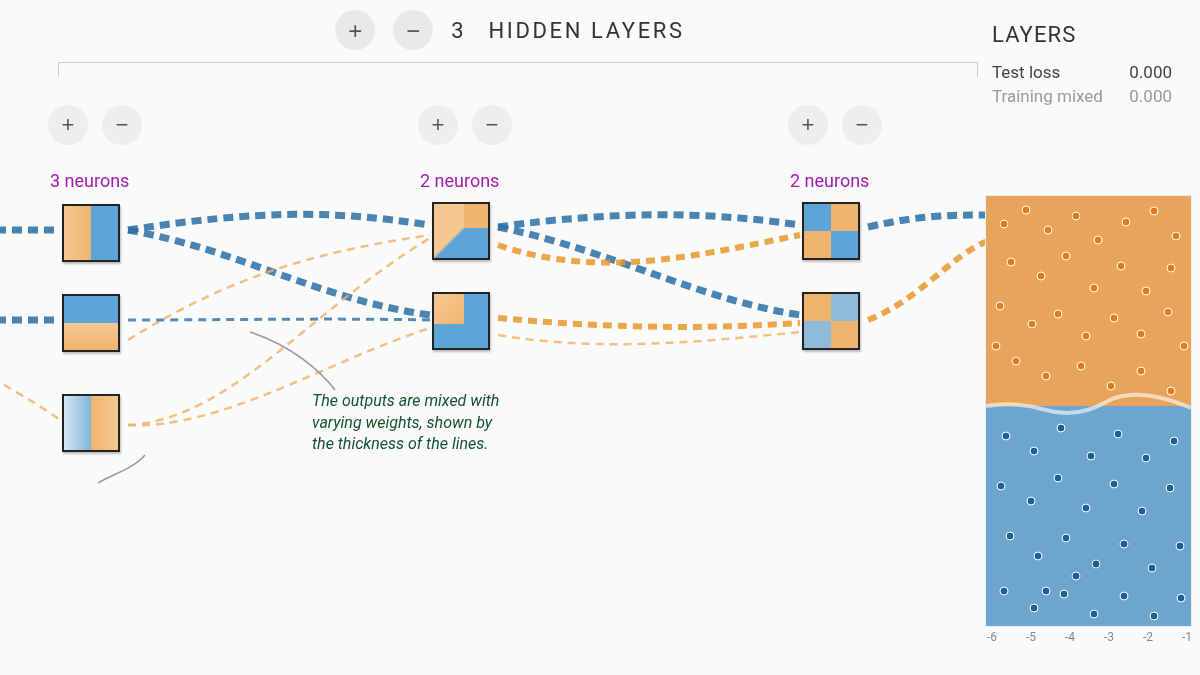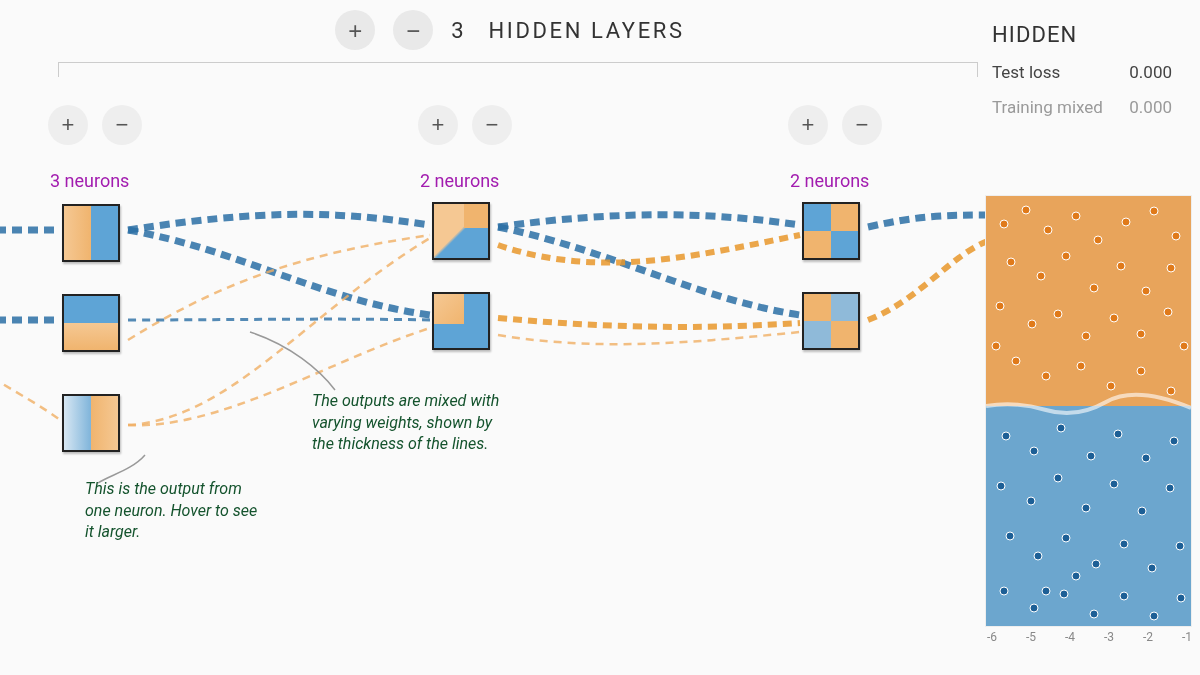--- a/index.html
+++ b/index.html
@@ -73,21 +73,21 @@
   .g-h span { flex:1; }
   .g-v { width:100%; height:100%; display:flex; flex-direction:column; }
   .g-v span { flex:1; }
 
   
   .output-title {
     position:absolute; right:28px; top:22px; width:180px;
     font-size:22px; letter-spacing:0.05em;
   }
   .metrics { position:absolute; right:28px; top:62px; width:180px; font-size:17px; }
-  .metrics .test { color:#444; margin-bottom:15px; }
+  .metrics .test { color:#444; margin-bottom:4px; }
   .metrics .train { color:#9a9a9a; }
   .metrics .val { float:right; }
 
   .output-plot {
     position:absolute; right:8px; top:195px;
     width:205px; height:430px;
     border:1px solid #eee;
     overflow:hidden;
   }
   .axis-ticks {
@@ -226,21 +226,21 @@
   <div class="neuron" style="left:802px; top:292px;">
     <div style="width:100%;height:100%;display:grid;grid-template-columns:1fr 1fr;grid-template-rows:1fr 1fr;">
       <div style="background:#f0b46e;"></div>
       <div style="background:#8fbad9;"></div>
       <div style="background:#8fbad9;"></div>
       <div style="background:#f0b46e;"></div>
     </div>
 
   </div>
 
-  <div class="output-title">HIDDEN</div>
+  <div class="output-title">LAYERS</div>
   <div class="metrics">
     <div class="test">
       <span>Test loss</span>
       <span class="val">0.000</span>
     </div>
     <div class="train">
       <span>Training mixed</span>
       <span class="val">0.000</span>
     </div>
   </div>
@@ -320,16 +320,15 @@
   </div>
   <div class="axis-ticks">
     <span>-6</span>
     <span>-5</span>
     <span>-4</span>
     <span>-3</span>
     <span>-2</span>
     <span>-1</span>
   </div>
 
-  <div class="anno" style="left:85px; top:478px; max-width:180px;">This is the output from one neuron. Hover to see it larger.</div>
   <div class="anno" style="left:312px; top:390px; max-width:190px;">The outputs are mixed with varying weights, shown by the thickness of the lines.</div>
 
 </div>
 
 </body></html>

